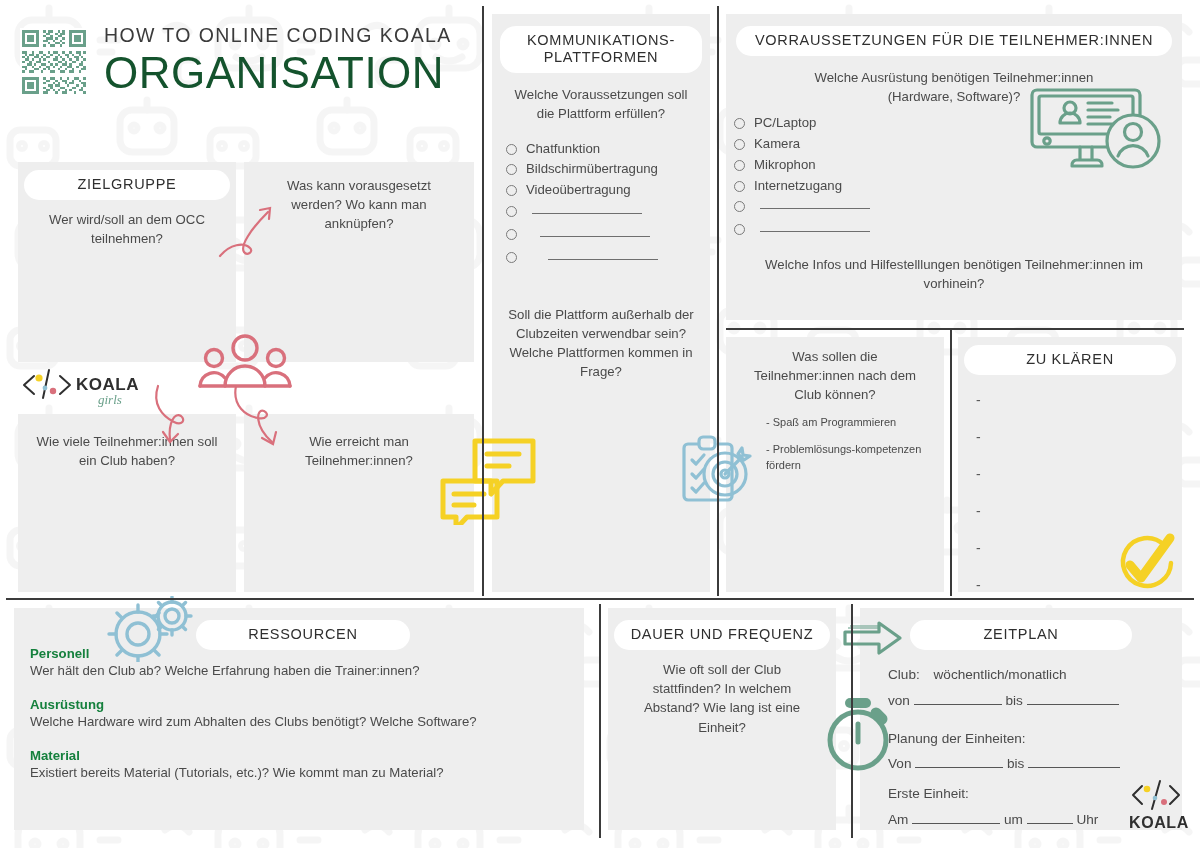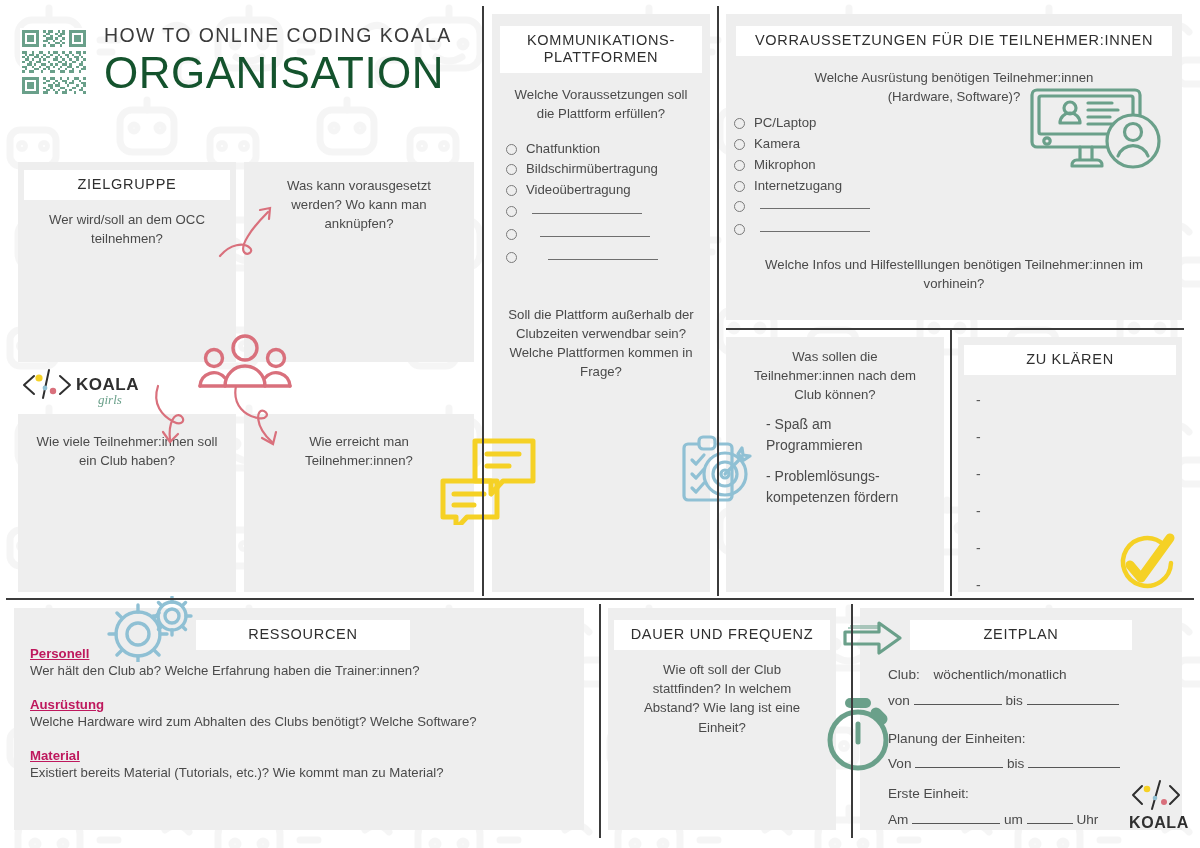--- a/index.html
+++ b/index.html
@@ -29,30 +29,31 @@
   }
   .hdr {
     background: #ffffff;
     text-align: center;
     color: #2f2f2f;
     font-size: 14.5px;
     letter-spacing: 0.7px;
     padding: 6px 4px 7px;
     line-height: 1.18;
     font-weight: 400;
+    border-radius: 16px;
   }
   .qtext {
     color: #4a4a4a;
     font-size: 13.2px;
     line-height: 1.45;
     text-align: center;
   }
   .qtext-left {
     color: #4a4a4a;
-    font-size: 14px;
+    font-size: 11px;
     line-height: 1.5;
     text-align: left;
   }
   .divline {
     position: absolute;
     background: #3b3b3b;
     z-index: 3;
   }
   
   .cb-list { list-style: none; }
@@ -83,21 +84,21 @@
     letter-spacing: 1.4px;
     font-weight: 400;
   }
   .title-big {
     color: #14532d;
     font-size: 44px;
     letter-spacing: 0.5px;
     font-weight: 400;
     line-height: 1;
   }
-  .res-label { color: #be185d; font-size: 13.2px; font-weight: 700; margin-bottom: 2px; text-decoration: underline; }
+  .res-label { color: #15803d; font-size: 13.2px; font-weight: 700; margin-bottom: 2px; }
   .res-text { color: #4a4a4a; font-size: 13.2px; }
   .blank-u {
     display: inline-block;
     border-bottom: 1.5px solid #555;
     height: 13px;
   }
   .zp-line { color: #4a4a4a; font-size: 13.6px; margin-bottom: 4px; line-height: 1.6; }
   svg { display: block; }
   .ico { position: absolute; z-index: 2; pointer-events: none; }
 </style>

